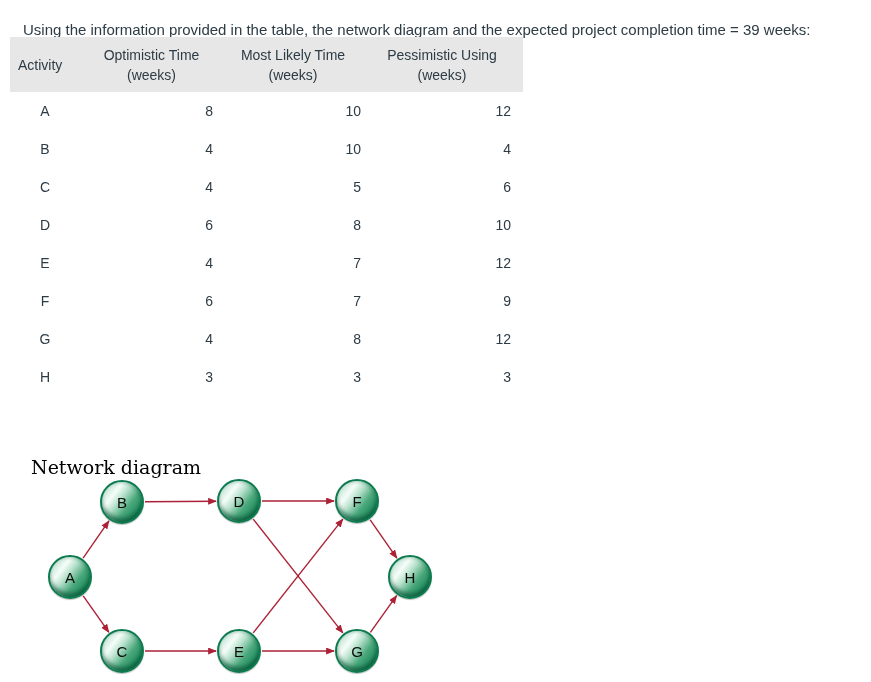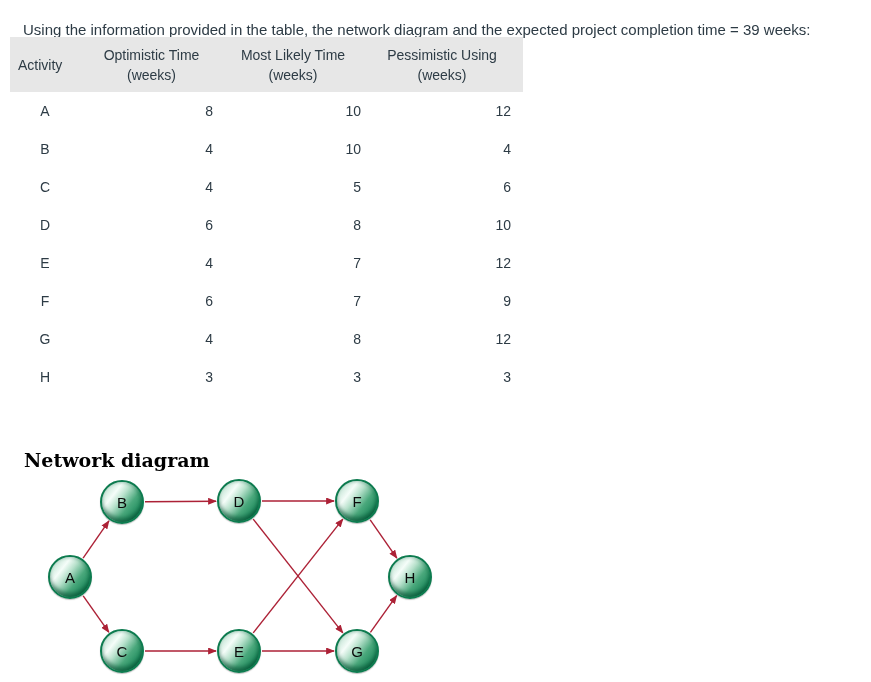--- a/index.html
+++ b/index.html
@@ -176,21 +176,21 @@
       </tr>
       <tr>
         <td class="cell-activity">H</td>
         <td class="cell-optimistic">3</td>
         <td class="cell-most-likely">3</td>
         <td class="cell-pessimistic">3</td>
       </tr>
     </tbody>
 </table>
 
-<h2 class="diagram-title" style="margin:0;font-weight:bold;">Network diagram</h2>
+<h2 class="diagram-title" style="margin:7px;font-weight:normal;">Network diagram</h2>
 
 <svg class="edges" id="edges-svg" viewBox="0 0 871 682">
   <defs>
     <marker id="arrowhead" viewBox="0 0 10 8" refX="9" refY="4" markerWidth="9" markerHeight="7" markerUnits="userSpaceOnUse" orient="auto">
       <path id="arrowhead-path" d="M0,0 L10,4 L0,8 z" fill="#ac2136"></path>
     </marker>
   </defs>
 <line x1="83.1" y1="558.1" x2="108.9" y2="520.9" stroke="#ac2136" stroke-width="1.4" marker-end="url(#arrowhead)"></line>
     <line x1="83.2" y1="595.8" x2="108.8" y2="632.2" stroke="#ac2136" stroke-width="1.4" marker-end="url(#arrowhead)"></line>
     <line x1="145.0" y1="501.8" x2="216.0" y2="501.2" stroke="#ac2136" stroke-width="1.4" marker-end="url(#arrowhead)"></line>

